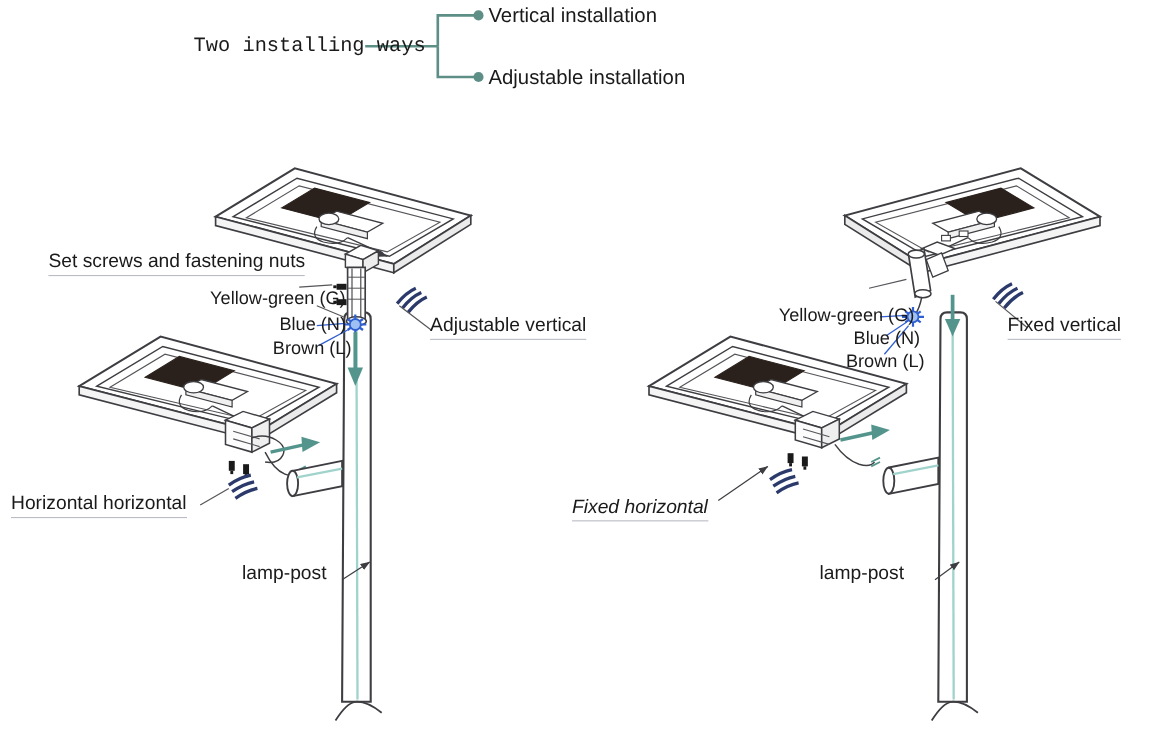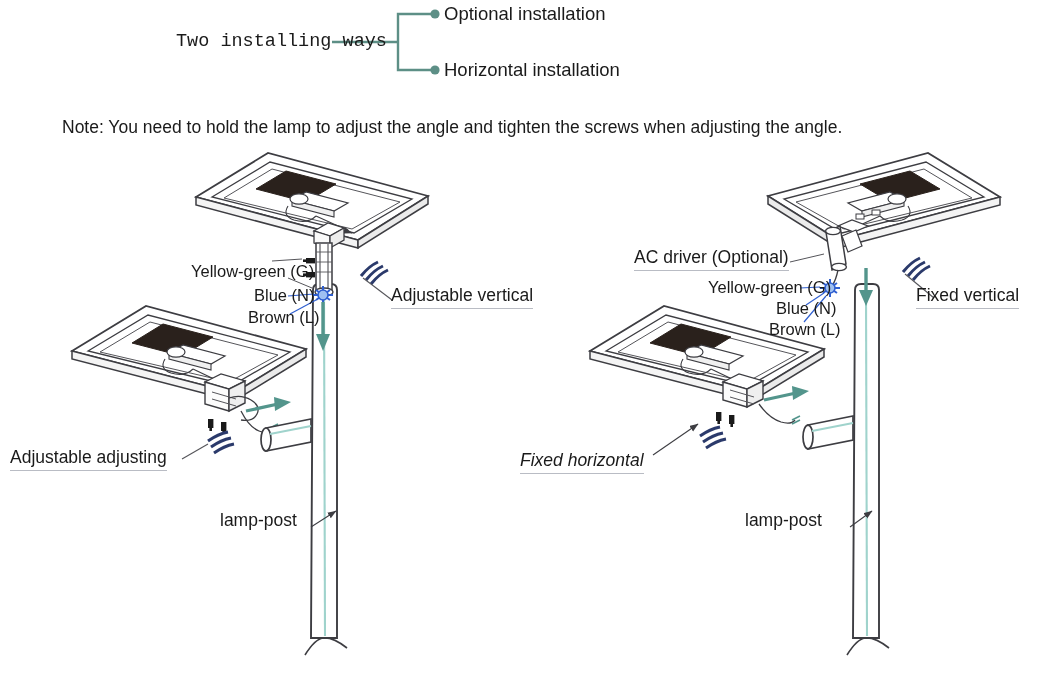--- a/index.html
+++ b/index.html
@@ -268,33 +268,32 @@
         <path d="M800,288 L820,287" stroke="#2f5fd0" stroke-width="1.2" fill="none"></path>
         <path d="M806,305 L824,293" stroke="#2f5fd0" stroke-width="1.2" fill="none"></path>
         <path d="M804,322 L826,296" stroke="#2f5fd0" stroke-width="1.2" fill="none"></path>
         <path d="M653,455 L698,424" stroke="#3d3d42" stroke-width="1.1" fill="none" marker-end="url(#arrowSm)"></path>
         <path d="M850,527 L872,511" stroke="#3d3d42" stroke-width="1.1" fill="none" marker-end="url(#arrowSm)"></path>
       </g>
     </g>
   </svg>
 
   <div class="lbl t18" style="left:176px;top:33px;font-family:Liberation Mono, monospace;">Two installing ways</div>
-  <div class="lbl t18" style="left:444px;top:5px;">Optional installation</div>
-  <div class="lbl t18" style="left:444px;top:61px;">Horizontal installation</div>
-
-  <div class="lbl t17" style="left:62px;top:119px;">Note: You need to hold the lamp to adjust the angle and tighten the screws when adjusting the angle.</div>
-
+  <div class="lbl t18" style="left:444px;top:5px;">Vertical installation</div>
+  <div class="lbl t18" style="left:444px;top:61px;">Adjustable installation</div>
+
+
+  <div class="lbl t17 ul" style="left:44px;top:229px;">Set screws and fastening nuts</div>
   <div class="lbl t16" style="left:155px;top:263px;">Yellow-green (G)</div>
   <div class="lbl t16" style="left:218px;top:287px;">Blue (N)</div>
   <div class="lbl t16" style="left:212px;top:309px;">Brown (L)</div>
   <div class="lbl t17 ul" style="left:391px;top:287px;">Adjustable vertical</div>
-  <div class="lbl t17 ul" style="left:10px;top:449px;">Adjustable adjusting</div>
+  <div class="lbl t17 ul" style="left:10px;top:449px;">Horizontal horizontal</div>
   <div class="lbl t17" style="left:220px;top:512px;">lamp-post</div>
 
-  <div class="lbl t17 ul" style="left:634px;top:249px;">AC driver (Optional)</div>
   <div class="lbl t16" style="left:672px;top:279px;">Yellow-green (G)</div>
   <div class="lbl t16" style="left:740px;top:300px;">Blue (N)</div>
   <div class="lbl t16" style="left:733px;top:321px;">Brown (L)</div>
   <div class="lbl t17 ul" style="left:916px;top:287px;text-align:center;">Fixed vertical</div>
   <div class="lbl t17 ul" style="left:520px;top:452px;font-style:italic;">Fixed horizontal</div>
   <div class="lbl t17" style="left:745px;top:512px;">lamp-post</div>
 
 </div>
 
 </body></html>

